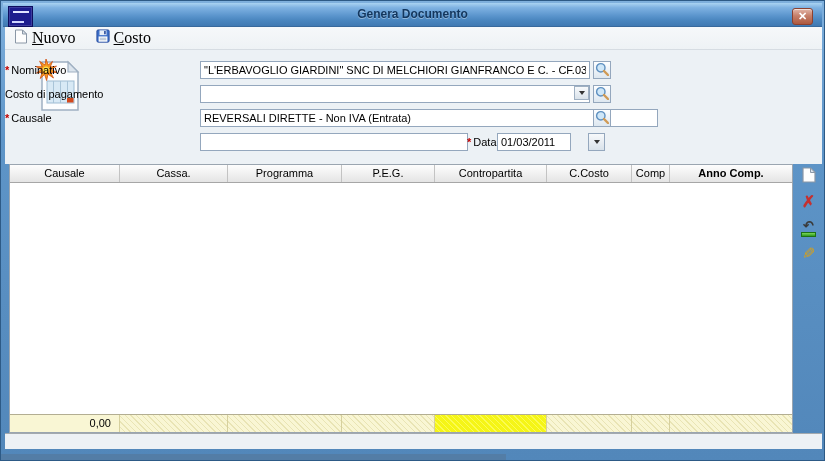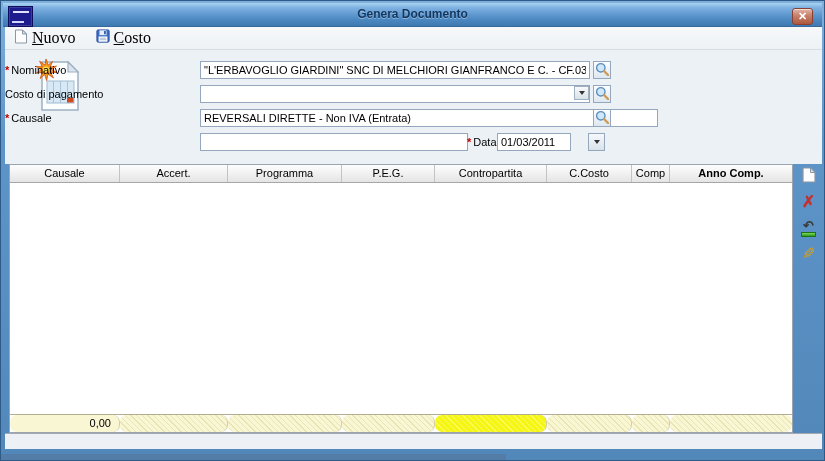--- a/index.html
+++ b/index.html
@@ -56,21 +56,21 @@
     display:flex;align-items:center;justify-content:center;}
   
   .grid{position:absolute;left:8px;top:163px;width:784px;border:1px solid #9aa5b0;background:#fff;}
   .ghead{display:flex;height:18px;background:linear-gradient(180deg,#fdfdfd,#ececec 70%,#e4e4e4);
     border-bottom:1px solid #a6a6a6;}
   .ghead .gc{border-right:1px solid #c3c3c3;text-align:center;line-height:17px;
     overflow:hidden;white-space:nowrap;cursor:default;}
   .ghead .gc:last-child{border-right:none;}
   .gbody{height:231px;background:#fff;}
   .gsum{display:flex;height:18px;border-top:1px solid #b3ae92;}
-  .gsum .gc{border-right:1px solid #d6d09e;height:100%;border-radius:7px;}
+  .gsum .gc{border-right:1px solid #d6d09e;height:100%;}
   .gsum .gc:last-child{border-right:none;}
   .c0{width:110px;} .c1{width:108px;} .c2{width:114px;} .c3{width:93px;}
   .c4{width:112px;} .c5{width:85px;} .c6{width:38px;} .c7{width:122px;flex:1;font-weight:bold;}
   .sum-solid{background:#f9f6d4;text-align:right;line-height:17px;padding-right:8px;}
   .hatch{background:repeating-linear-gradient(45deg,#f9f6d4 0px,#f9f6d4 3px,#e9e4b4 3px,#e9e4b4 4px);}
   .hatch-bright{background:repeating-linear-gradient(45deg,#f5f516 0px,#f5f516 3px,#fbfb55 3px,#fbfb55 4px);}
   
   .side-strip{position:absolute;left:794px;top:164px;width:27px;display:flex;flex-direction:column;
     align-items:center;gap:4px;}
   .icon-btn{width:22px;height:22px;border:none;background:transparent;cursor:pointer;padding:0;
@@ -190,21 +190,21 @@
       <input class="finput" style="left: 492px; width: 74px;" value="01/03/2011">
       <button class="drop-btn" style="left:583px;">
         <span class="tri"></span>
       </button>
     </div>
   </div>
 
   <div class="grid">
     <div class="ghead">
       <div class="gc c0">Causale</div>
-      <div class="gc c1">Accert.</div>
+      <div class="gc c1">Cassa.</div>
       <div class="gc c2">Programma</div>
       <div class="gc c3">P.E.G.</div>
       <div class="gc c4">Contropartita</div>
       <div class="gc c5">C.Costo</div>
       <div class="gc c6">Comp</div>
       <div class="gc c7">Anno Comp.</div>
     </div>
     <div class="gbody"></div>
     <div class="gsum">
       <div class="gc c0 sum-solid">0,00</div>

